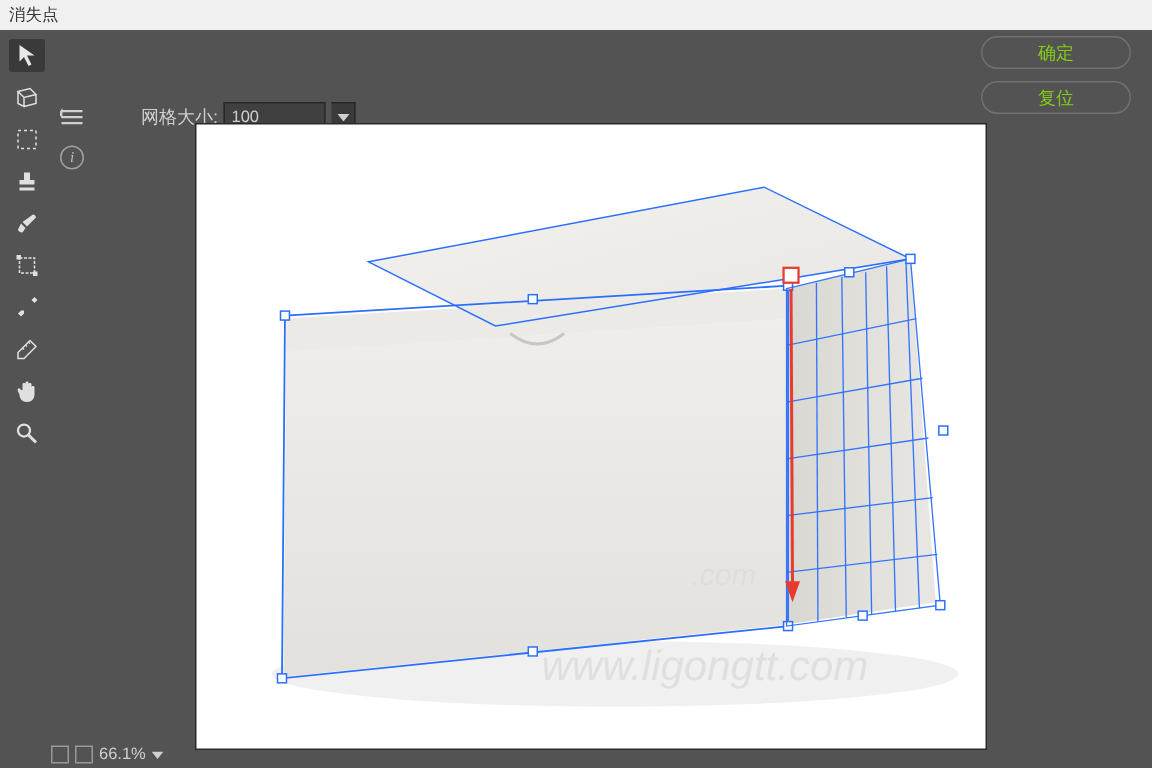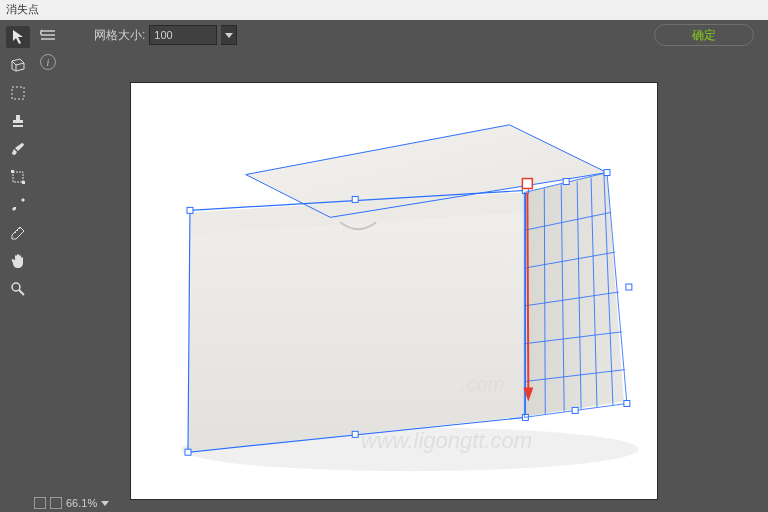--- a/index.html
+++ b/index.html
@@ -18,20 +18,21 @@
   color: #333;
   padding: 2px 6px;
   font-size: 11px;
 }
 .optbar {
   height: 30px;
   display: flex;
   align-items: center;
   padding: 0 8px 0 40px;
   gap: 8px;
+  margin-top: 43px;
 }
 .optbar .menu-icon {
   width: 18px; height: 14px;
   display: inline-flex;
   align-items: center;
 }
 .numfield {
   display: flex;
   align-items: center;
   gap: 4px;
@@ -132,21 +133,21 @@
   font-size: 11px;
   color: #d0d0d0;
 }
 .statusbar .sq {
   width: 12px; height: 12px;
   border: 1px solid #999;
 }
 .wm {
   position: absolute;
   color: rgba(150,150,150,0.18);
-  font-size: 22px;
+  font-size: 28px;
   font-style: italic;
   pointer-events: none;
 }
 </style>
 </head>
 <body>
 
 <div class="titlebar">
   <span>消失点</span>
 </div>
@@ -172,20 +173,23 @@
   <span style="width:20px"></span>
 </div>
 
 <div class="hintbar">
   <span class="info-icon">i</span>
 </div>
 
 <div class="btncol">
   <div class="btn">
       <span>确定</span>
+    </div>
+  <div class="btn">
+      <span>复位</span>
     </div>
 </div>
 
 <div class="toolcol">
   <div class="tool active">
     <svg width="16" height="16" viewBox="0 0 16 16">
         <polygon points="3,1 3,12 6,9 9,15 11,14 8,8 13,8" fill="#e8e8e8"></polygon>
       </svg>
   </div>
   <div class="tool">

